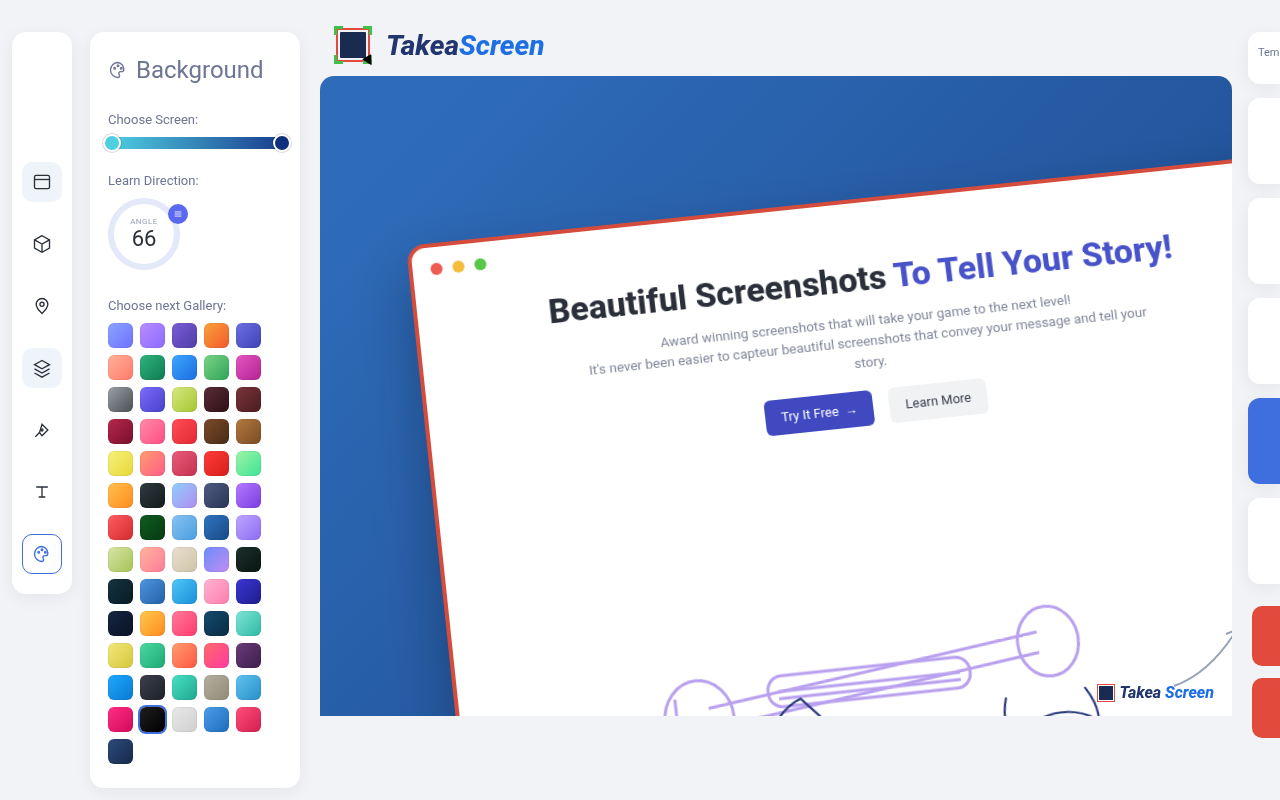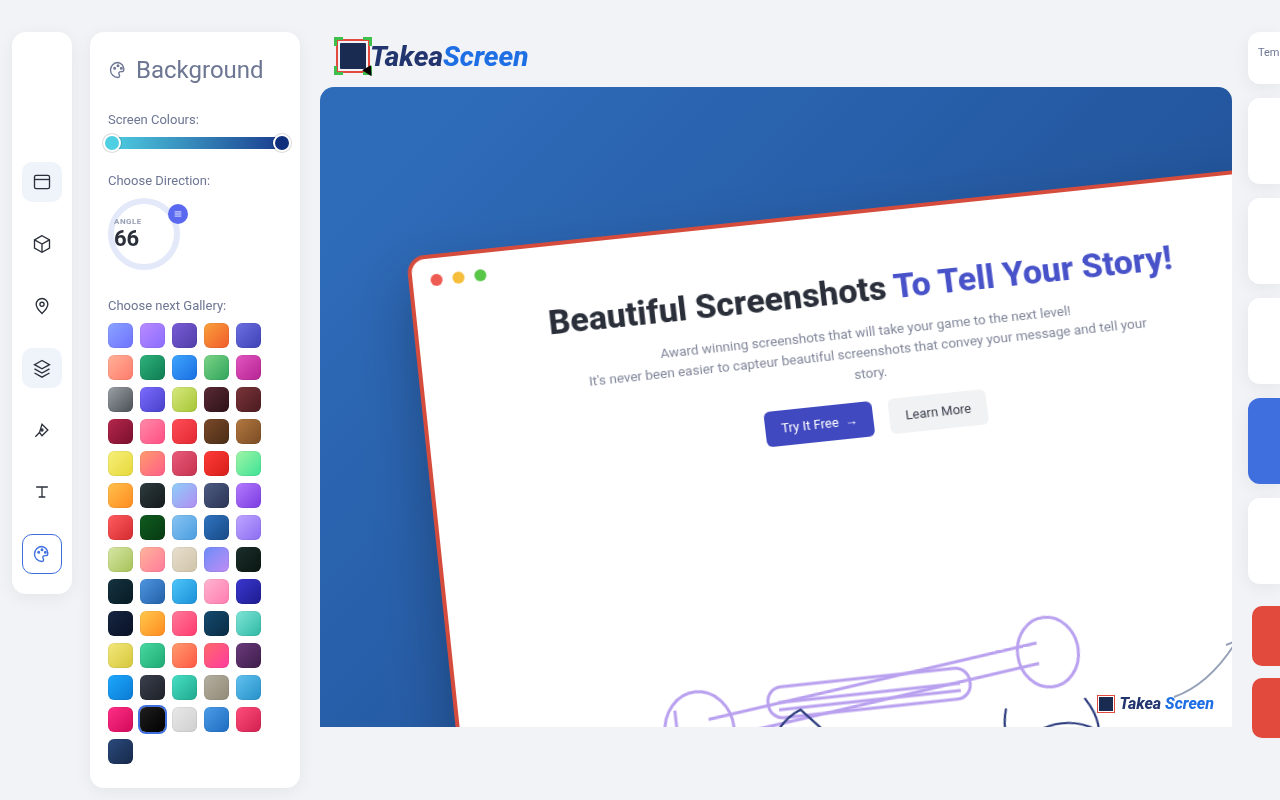--- a/index.html
+++ b/index.html
@@ -66,42 +66,42 @@
   position: absolute; top: 50%; transform: translate(-50%,-50%);
   width: 18px; height: 18px; border-radius: 50%; border: 2px solid #fff;
   box-shadow: 0 0 0 1px rgba(0,0,0,.15);
 }
 .slider-dot.left { left: 4px; background: #4fcfe2; }
 .slider-dot.right { left: 100%; background: #0f2f7c; }
 .angle-wrap { position: relative; width: 78px; height: 78px; margin-bottom: 22px; }
 .angle-circle {
   width: 72px; height: 72px; border-radius: 50%;
   border: 6px solid #e4e9fa; display:flex; flex-direction:column;
-  align-items:flex-start; justify-content:center;font-weight:bold;
+  align-items:center; justify-content:center;
 }
 .angle-label { font-size: 8px; color:#98a0b6; letter-spacing:.5px; }
 .angle-val { font-size: 22px; color:#2a2f3a; }
 .angle-knob {
   position:absolute; right:-2px; top:6px;
   width:20px; height:20px; border-radius:50%; background:#5a69f0;
   display:flex; align-items:center; justify-content:center; color:#fff;
 }
 .angle-knob svg { width:10px; height:10px; }
 .gallery { display:flex; flex-wrap:wrap; gap:7px; }
 .sw {
   width:25px; height:25px; border-radius:6px; cursor:pointer;
   box-shadow: inset 0 0 0 1px rgba(0,0,0,.05);
 }
 .sw.sel { box-shadow: 0 0 0 2px #3f6ede; }
 
 
 .canvas-area {
   position:absolute; left:320px; top:0; right:48px; height:800px;
 }
-.logo { display:flex; align-items:center; gap:0; padding:28px 16px 14px; font-size:28px; font-weight:800; font-style:italic;margin-top:11px; }
+.logo { display:flex; align-items:center; gap:16px; padding:28px 16px 14px; font-size:28px; font-weight:800; font-style:italic; }
 .logo .t1{color:#23356e;} .logo .t2{color:#1e6fe4;}
 .logo-ic{ width:34px; height:34px; position:relative; }
 .logo-ic .frame{ position:absolute; inset:0; border:2px solid #e14a3c; border-radius:2px; }
 .logo-ic .corner{ position:absolute; width:9px; height:9px; }
 .logo-ic .c1{top:-2px;left:-2px;border-top:3px solid #3fbf4c;border-left:3px solid #3fbf4c;}
 .logo-ic .c2{top:-2px;right:-2px;border-top:3px solid #3fbf4c;border-right:3px solid #3fbf4c;}
 .logo-ic .c3{bottom:-2px;left:-2px;border-bottom:3px solid #3fbf4c;border-left:3px solid #3fbf4c;}
 .logo-ic .c4{bottom:-2px;right:-2px;border-bottom:3px solid #3fbf4c;border-right:3px solid #3fbf4c;}
 .logo-ic .sq{ position:absolute; inset:4px; background:#1a2b52; border-radius:1px; }
 .logo-ic .cur{ position:absolute; right:-4px; bottom:-4px; width:0;height:0;border-left:5px solid transparent;border-right:5px solid transparent;border-top:10px solid #000; transform:rotate(-30deg); }
@@ -203,27 +203,27 @@
   <div class="panel-title">
     <svg viewBox="0 0 24 24" fill="none" stroke="currentColor" stroke-width="1.6">
         <path d="M12 3a9 9 0 100 18c1.6 0 2-1 2-2s-1-1.5-1-3 1-2 3-2 3-1 3-3a9 9 0 00-7-8z"></path>
         <circle cx="8" cy="10" r="1"></circle>
         <circle cx="12" cy="7" r="1"></circle>
         <circle cx="16" cy="10" r="1"></circle>
       </svg>
     <span>Background</span>
   </div>
 
-  <div class="plabel">Screen Colours:</div>
+  <div class="plabel">Choose Screen:</div>
   <div class="color-slider">
     <div class="slider-dot left"></div>
     <div class="slider-dot right"></div>
   </div>
 
-  <div class="plabel">Choose Direction:</div>
+  <div class="plabel">Learn Direction:</div>
   <div class="angle-wrap">
     <div class="angle-circle">
       <div class="angle-label">ANGLE</div>
       <div class="angle-val">66</div>
     </div>
     <div class="angle-knob">
       <svg viewBox="0 0 24 24" fill="none" stroke="currentColor" stroke-width="2">
           <path d="M4 7h16M4 12h16M4 17h16"></path>
         </svg>
     </div>

